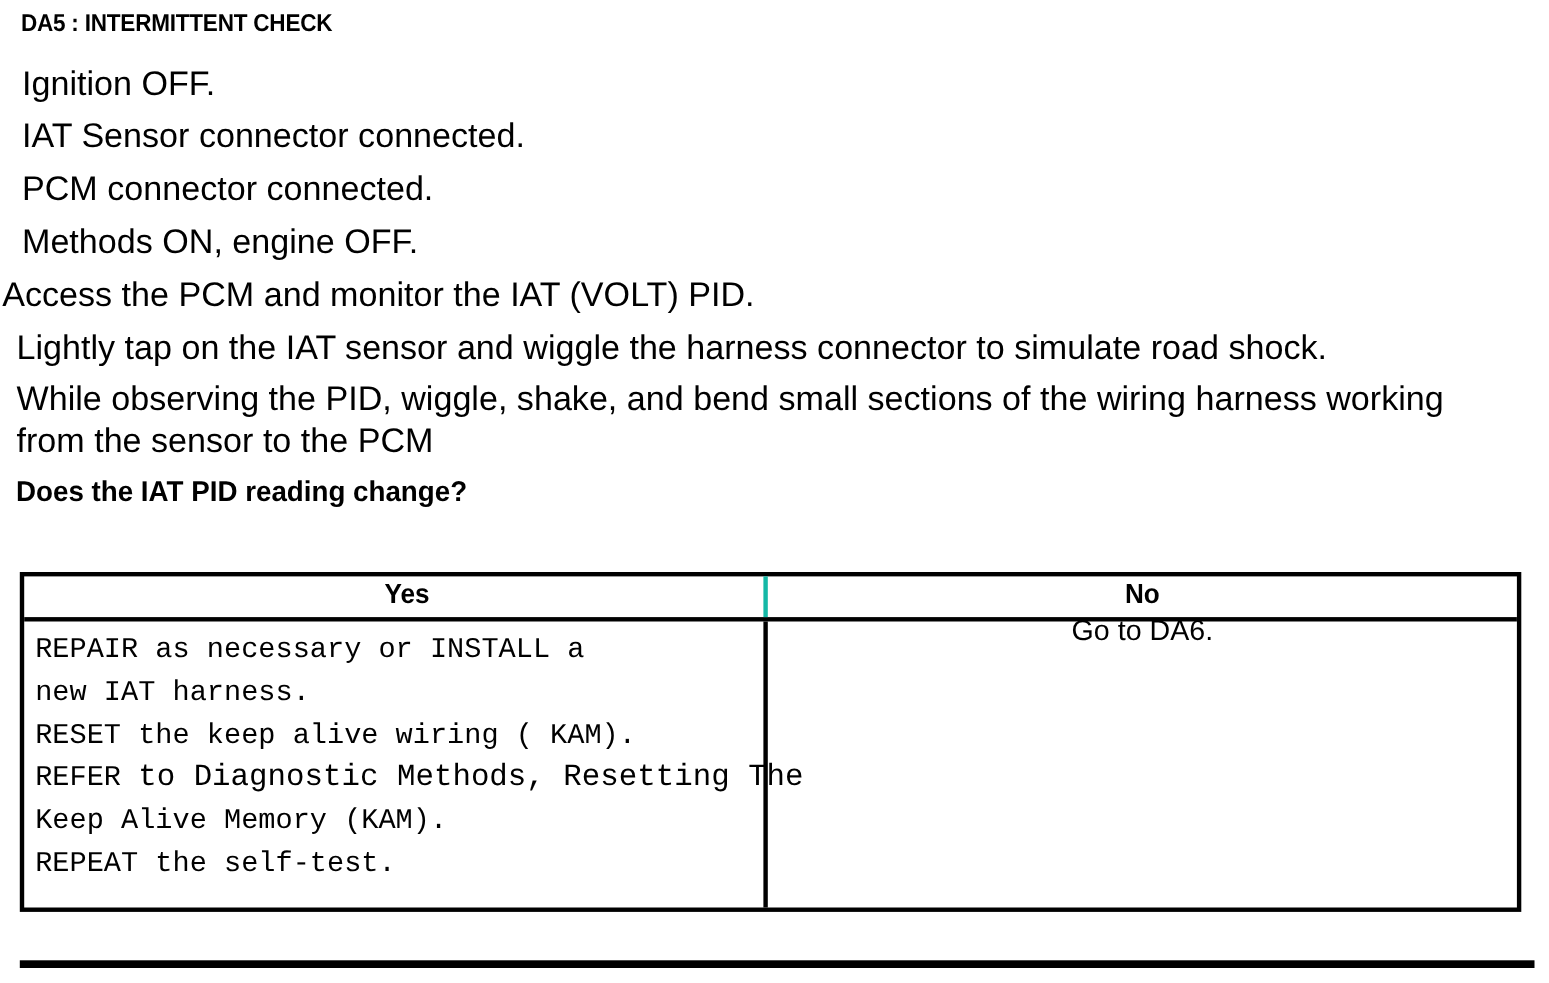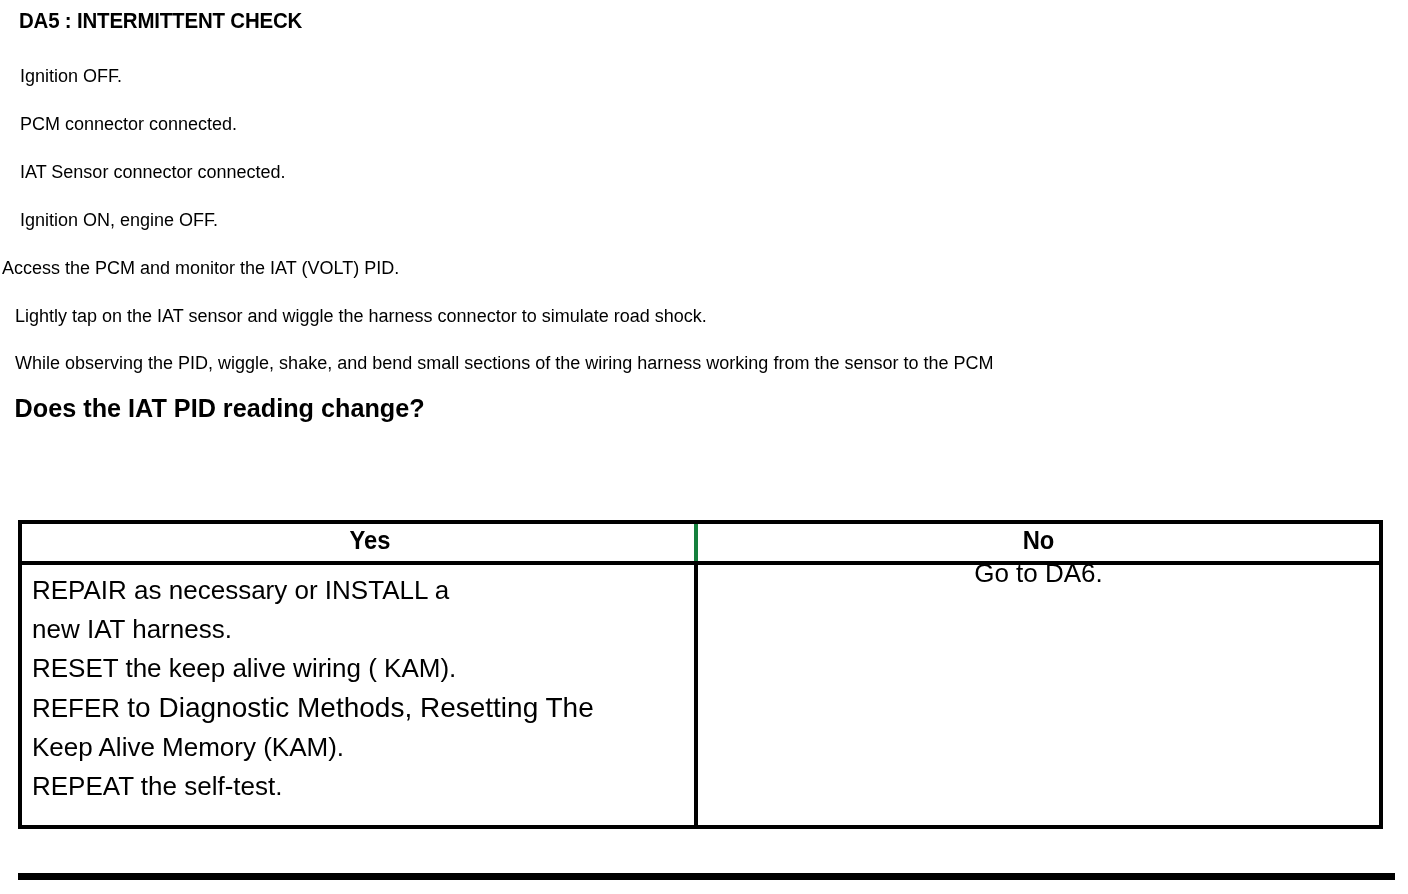--- a/index.html
+++ b/index.html
@@ -36,21 +36,21 @@
   }
 
   
   .steps {
     position: absolute;
     left: 0;
     top: 52px;
     width: 1408px;
   }
   .step {
-    font-size: 18px;
+    font-size: 31px;
     line-height: 48px;
     white-space: nowrap;
     padding-left: 20px;
   }
   .step.wrap {
     white-space: normal;
     line-height: 38px;
     padding-top: 4px;
     padding-bottom: 2px;
     max-width: 1330px;
@@ -90,33 +90,34 @@
   .col-yes {
     width: 676px;
     box-sizing: border-box;
     flex: 0 0 auto;
   }
   .col-no {
     flex: 1 1 auto;
     box-sizing: border-box;
     border-radius: 11px;
   }
-  .table-head .col-yes { border-right: 4px solid #15803d; padding-left: 24px; }
+  .table-head .col-yes { border-right: 4px solid #14b8a6; padding-left: 24px; }
   .table-body .col-yes { border-right: 4px solid #000; }
 
   .head-label {
     font-size: 25px;
     font-weight: bold;
     text-align: center;
     line-height: 33px;
     transform: scaleX(0.95);
   }
 
   .yes-cell {
     padding: 6px 0 0 10px;
+    font-family: Liberation Mono, monospace;
   }
   .yes-line {
     font-size: 26px;
     line-height: 39px;
     white-space: nowrap;
   }
   .yes-line .small {
     font-size: 28px;
   }
   .no-cell {
@@ -144,23 +145,23 @@
 </style>
 </head>
 <body>
 
 <div class="page">
 
   <div class="doc-title">DA5 : INTERMITTENT CHECK</div>
 
   <div class="steps">
     <div class="step">Ignition OFF.</div>
+    <div class="step">IAT Sensor connector connected.</div>
     <div class="step">PCM connector connected.</div>
-    <div class="step">IAT Sensor connector connected.</div>
-    <div class="step">Ignition ON, engine OFF.</div>
+    <div class="step">Methods ON, engine OFF.</div>
     <div class="step indent-1">Access the PCM and monitor the  IAT (VOLT) PID.</div>
     <div class="step indent-2">Lightly tap on the IAT sensor and wiggle the harness connector to simulate road shock.</div>
     <div class="step wrap indent-2">While observing the PID, wiggle, shake, and bend small sections of the wiring harness working from the sensor to the PCM</div>
     <div class="step bold indent-2">Does the IAT  PID reading change?</div>
   </div>
 
   <div class="decision-table">
 
     <div class="table-head">
       <div class="col-yes">

